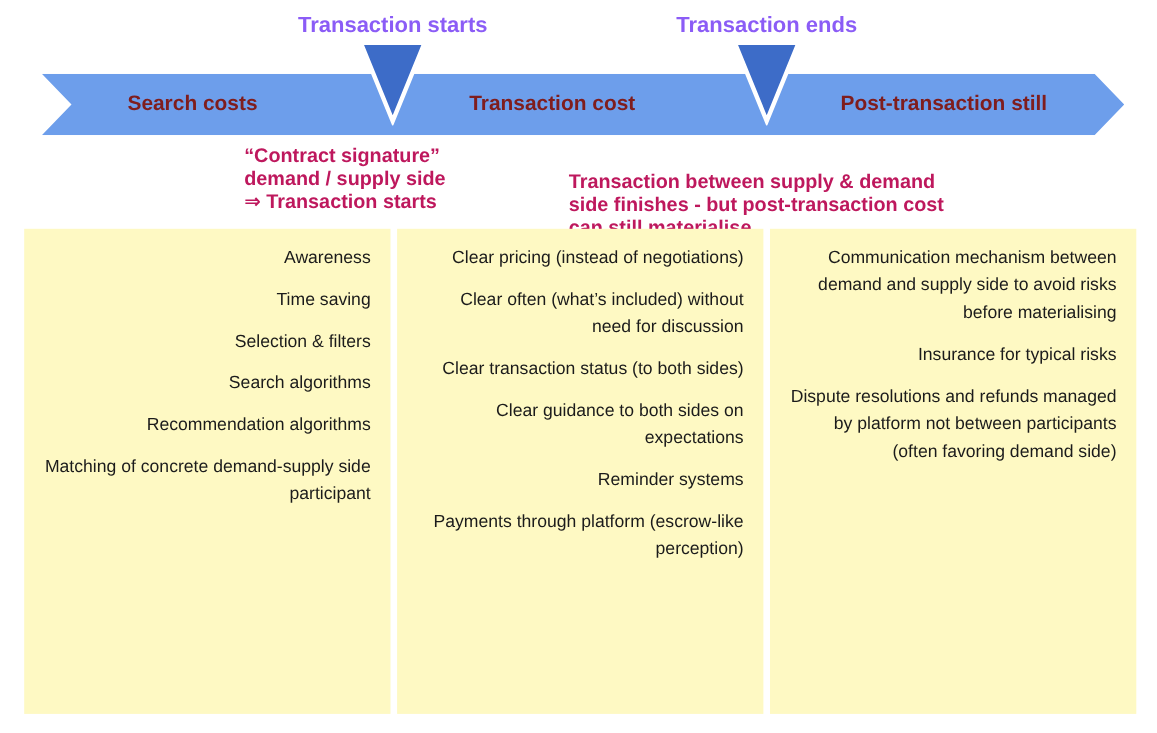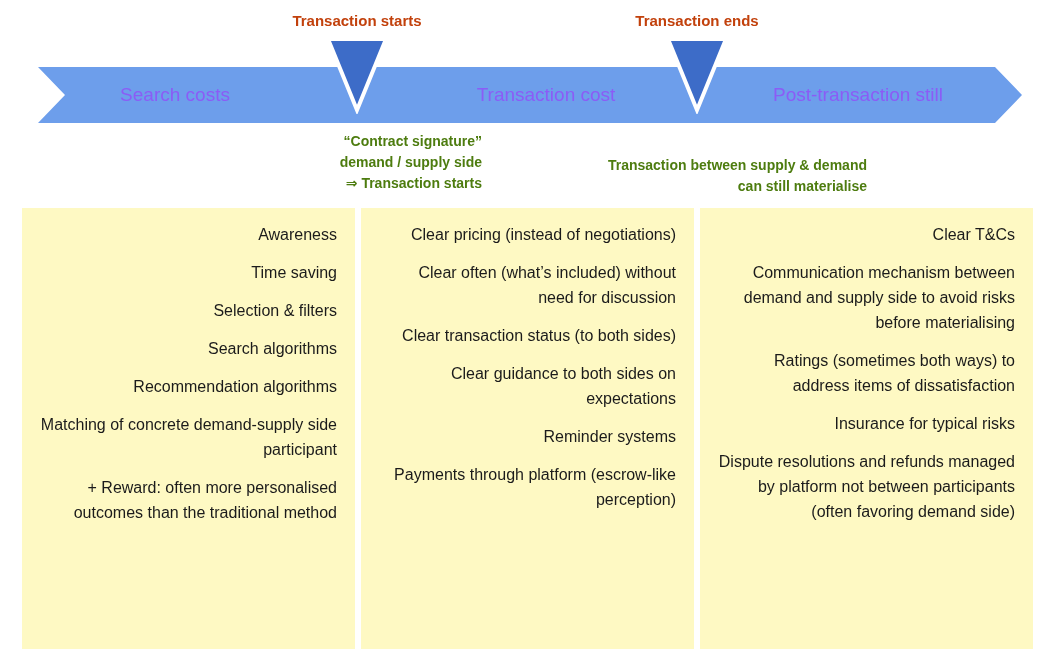--- a/index.html
+++ b/index.html
@@ -25,61 +25,61 @@
     height: 56px;
     background: #6D9EEB;
     clip-path: polygon(0 0, 957px 0, 100% 50%, 957px 100%, 0 100%, 27px 50%);
   }
   .band-label {
     position: absolute;
     top: 67px;
     height: 56px;
     line-height: 56px;
     transform: translateX(-50%);
-    color: #8b5cf6;
-    font-weight: normal;
+    color: #7f1d1d;
+    font-weight: bold;
     font-size: 19px;
     white-space: nowrap;
     z-index: 3;
     text-align: center;
   }
   .band-label.seg1 { left: 175px; }
-  .band-label.seg2 { left: 502px; margin-left: 44px; }
+  .band-label.seg2 { left: 502px; }
   .band-label.seg3 { left: 858px; }
 
   
   .marker-label {
     position: absolute;
     top: 12px;
     transform: translateX(-50%);
-    color: #c2410c;
+    color: #8b5cf6;
     font-weight: bold;
-    font-size: 15px;
+    font-size: 20px;
     white-space: nowrap;
   }
   .marker-label.m1 { left: 357px; }
   .marker-label.m2 { left: 697px; }
   .marker-triangle {
     position: absolute;
     top: 36px;
     z-index: 2;
   }
   .marker-triangle.t1 { left: 322px; }
   .marker-triangle.t2 { left: 662px; }
 
   
   .annotation {
     position: absolute;
     top: 131px;
     transform: translateX(-50%);
-    text-align: right;
+    text-align: left;
     font-weight: bold;
-    font-size: 14px;
+    font-size: 18px;
     line-height: 21px;
-    color: #4d7c0f;
+    color: #be185d;
   }
   .annotation.a1 { left: 352px; width: 260px; }
   .annotation.a2 { left: 692px; width: 350px; margin-top: 24px; }
 
   
   .panel {
     position: absolute;
     top: 208px;
     height: 441px;
     width: 333px;
@@ -117,41 +117,39 @@
   <div class="band-label seg2">Transaction cost</div>
   <div class="band-label seg3">Post-transaction still</div>
 
   <div class="annotation a1">
       <div class="ann-line">“Contract signature”</div>
       <div class="ann-line">demand / supply side</div>
       <div class="ann-line">⇒ Transaction starts</div>
     </div>
   <div class="annotation a2">
       <div class="ann-line">Transaction between supply &amp; demand</div>
+      <div class="ann-line">side finishes - but post-transaction cost</div>
       <div class="ann-line">can still materialise</div>
     </div>
 
   <div class="panel p1">
       <div class="panel-item">Awareness</div>
       <div class="panel-item">Time saving</div>
       <div class="panel-item">Selection &amp; filters</div>
       <div class="panel-item">Search algorithms</div>
       <div class="panel-item">Recommendation algorithms</div>
       <div class="panel-item">Matching of concrete demand-supply side participant</div>
-      <div class="panel-item">+ Reward: often more personalised outcomes than the traditional method</div>
     </div>
   <div class="panel p2">
       <div class="panel-item">Clear pricing (instead of negotiations)</div>
       <div class="panel-item">Clear often (what’s included) without need for discussion</div>
       <div class="panel-item">Clear transaction status (to both sides)</div>
       <div class="panel-item">Clear guidance to both sides on expectations</div>
       <div class="panel-item">Reminder systems</div>
       <div class="panel-item">Payments through platform (escrow-like perception)</div>
     </div>
   <div class="panel p3">
-      <div class="panel-item">Clear T&amp;Cs</div>
       <div class="panel-item">Communication mechanism between demand and supply side to avoid risks before materialising</div>
-      <div class="panel-item">Ratings (sometimes both ways) to address items of dissatisfaction</div>
       <div class="panel-item">Insurance for typical risks</div>
       <div class="panel-item">Dispute resolutions and refunds managed by platform not between participants (often favoring demand side)</div>
     </div>
 
 </div>
 
 </body></html>

